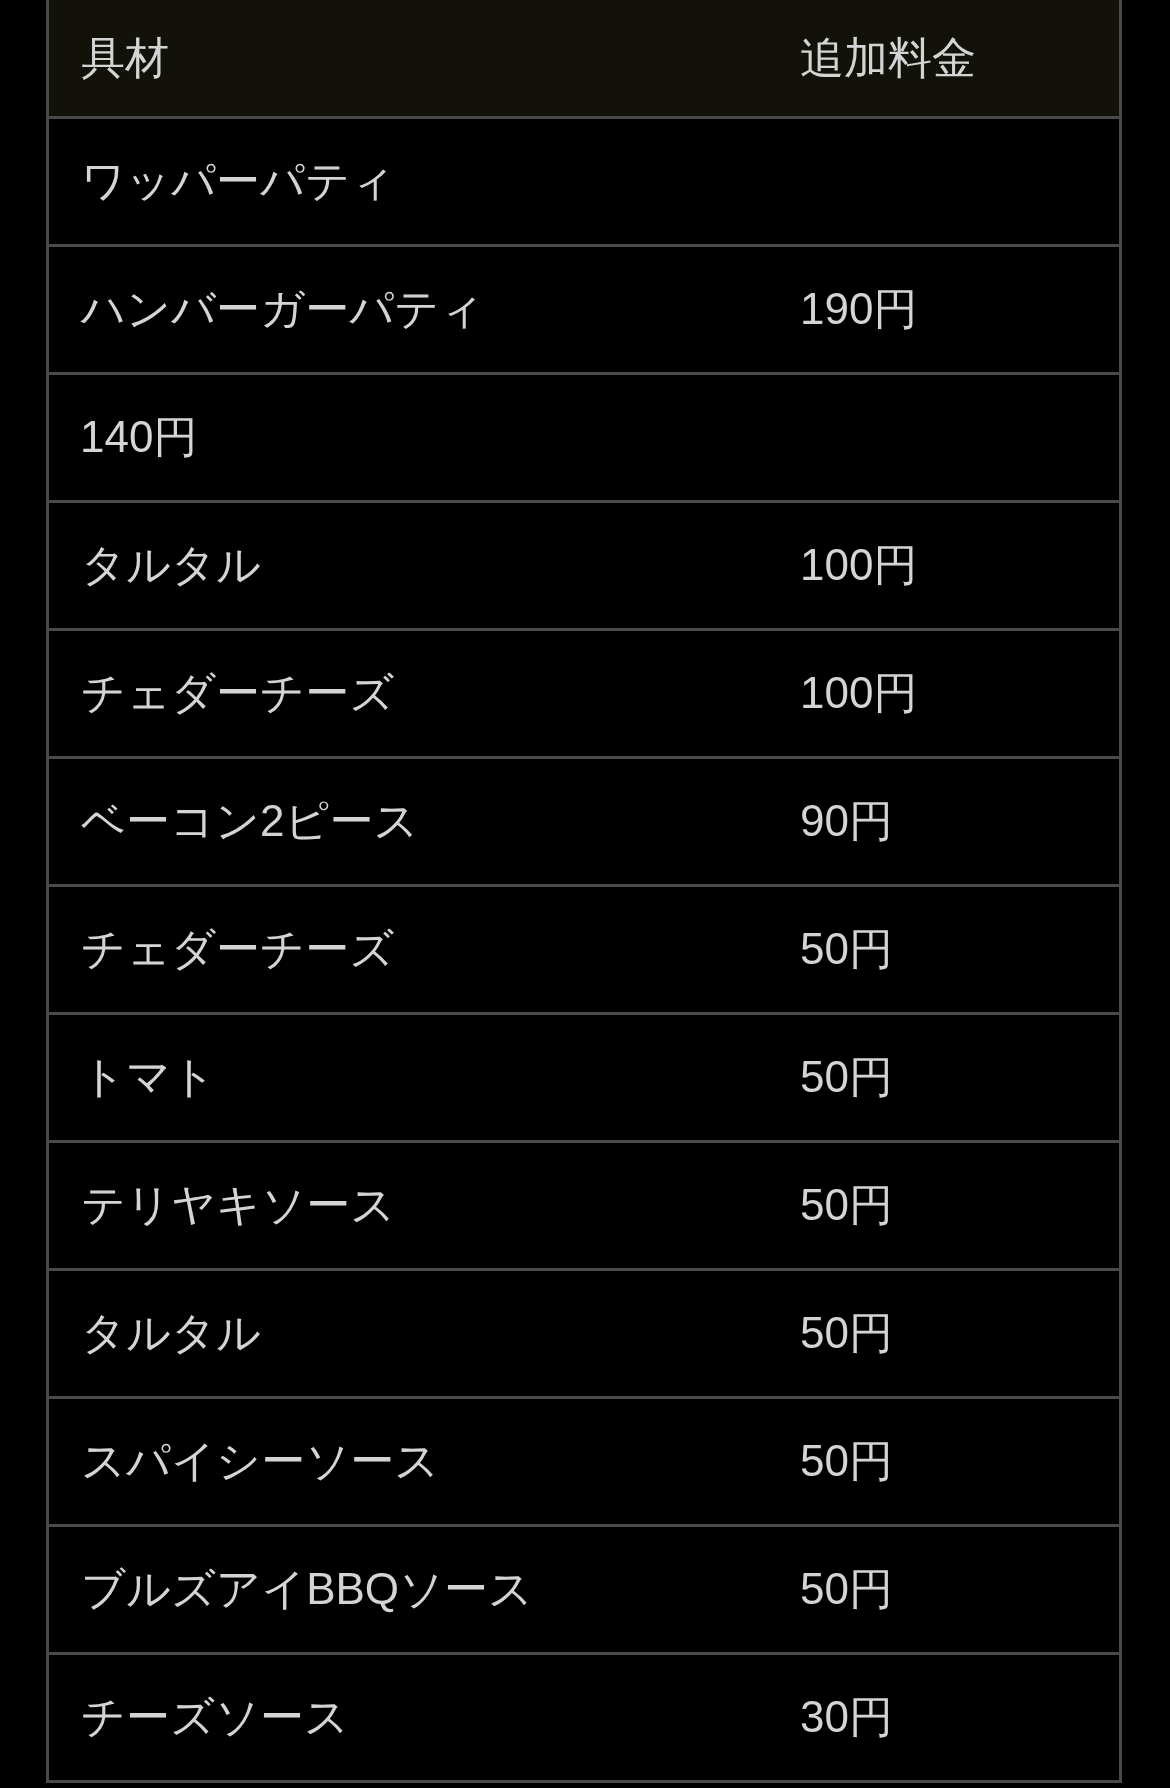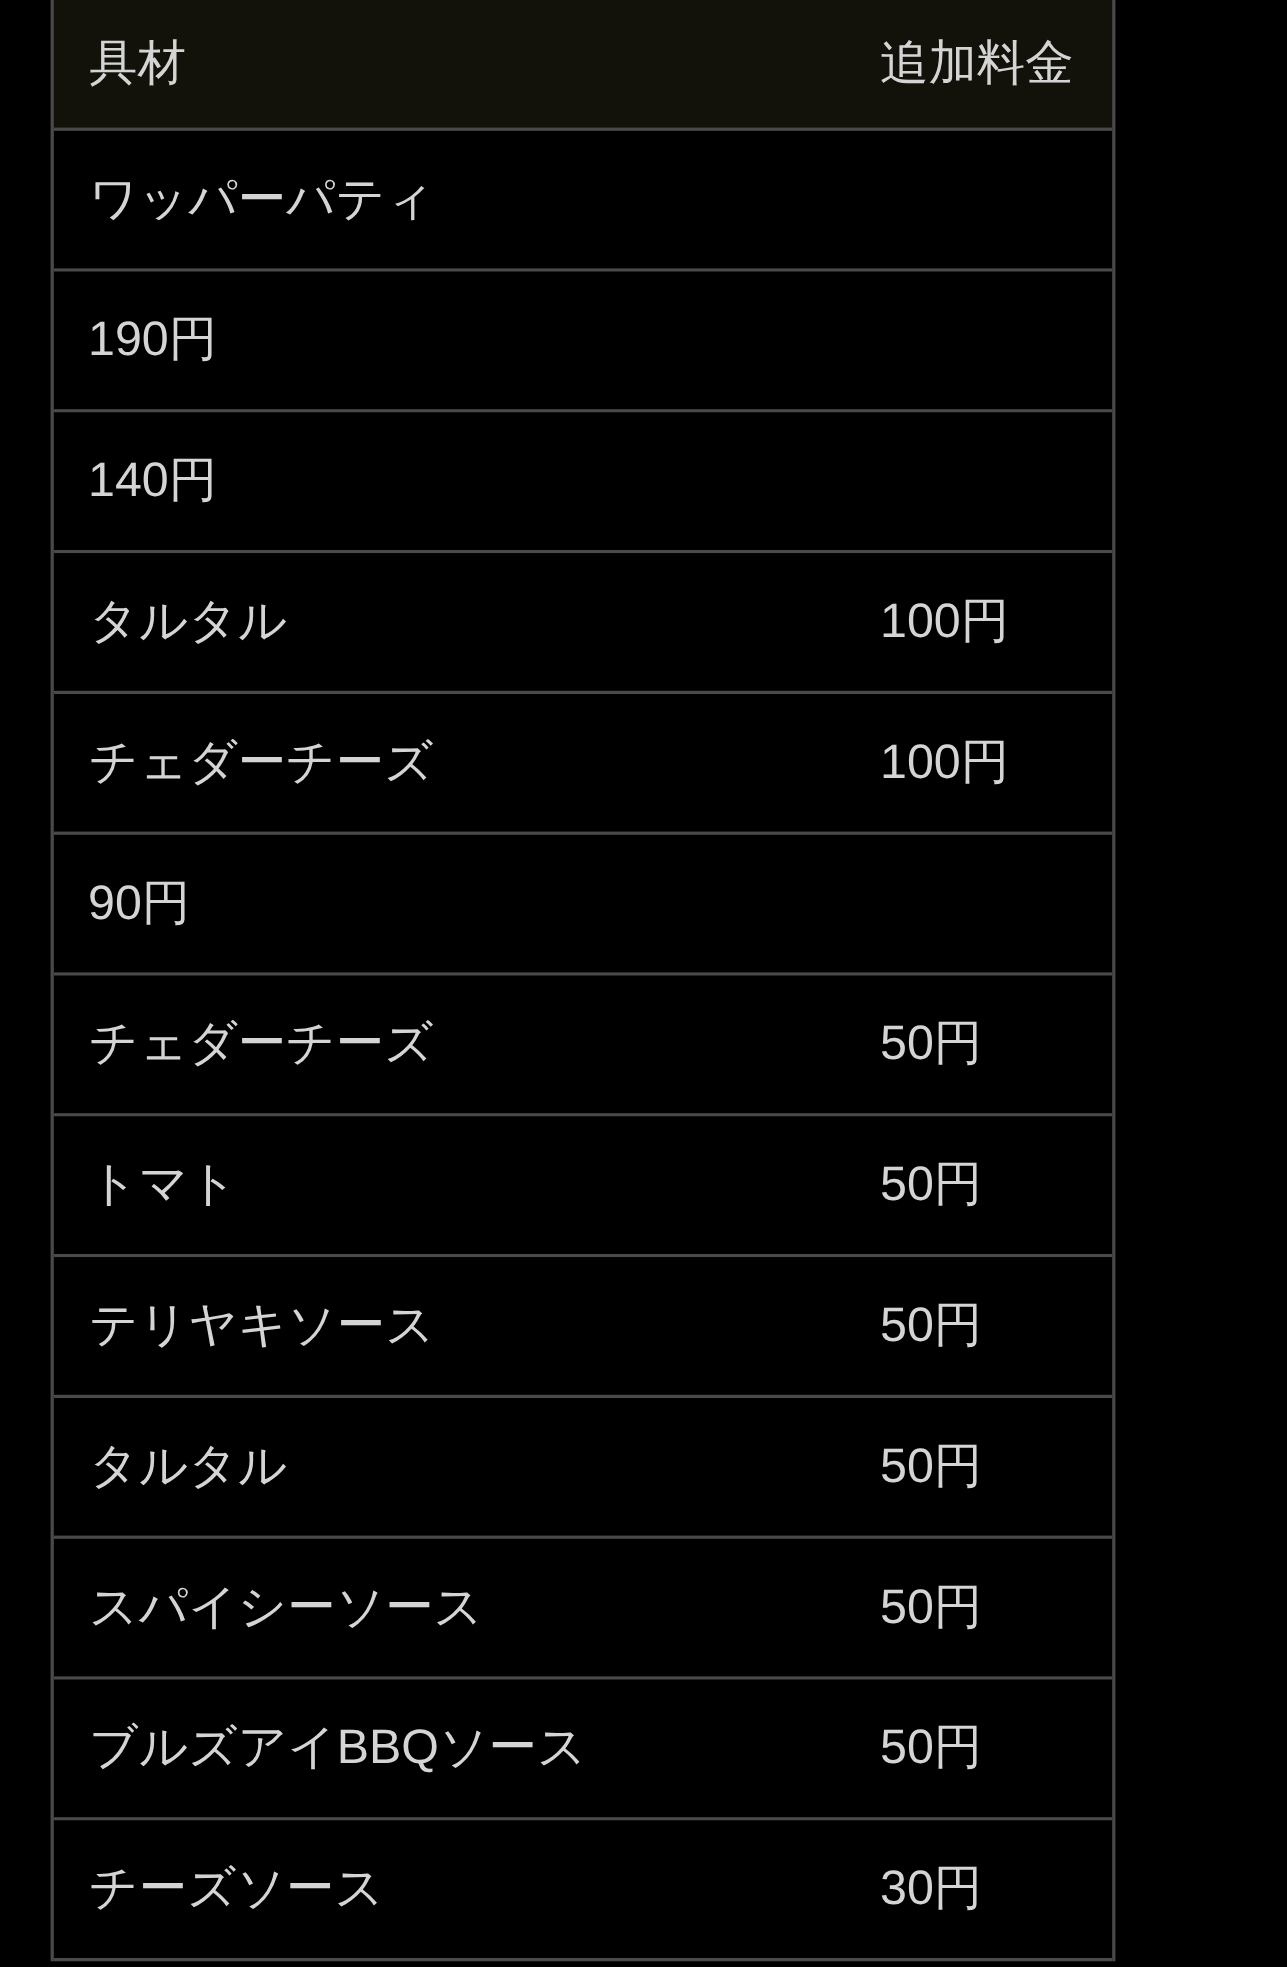--- a/index.html
+++ b/index.html
@@ -8,21 +8,21 @@
   }
   body {
     width: 1170px;
     height: 1788px;
     overflow: hidden;
     background: var(--page-bg, #000000);
     font-family: "Liberation Sans", "DejaVu Sans", sans-serif;
   }
   .price-table {
     margin-left: 46px;
-    width: 968px;
+    width: 1076px;
     box-sizing: border-box;
     border-left: 3px solid var(--border-color, #4a4a4a);
     border-right: 3px solid var(--border-color, #4a4a4a);
   }
   .t-row {
     display: flex;
     align-items: center;
     height: 125px;
     border-bottom: 3px solid var(--border-color, #4a4a4a);
     background: var(--row-bg, #000000);
@@ -55,34 +55,36 @@
 <div class="price-table">
   <div class="t-row header-row">
     <div class="cell-left">具材</div>
     <div class="cell-right">追加料金</div>
   </div>
   <div>
       <div class="t-row">
     <div class="cell-left">ワッパーパティ</div>
   </div>
       <div class="t-row">
+    <div class="cell-left">ハンバーガーパティ</div>
     <div class="cell-right">190円</div>
   </div>
       <div class="t-row">
     <div class="cell-right">140円</div>
   </div>
       <div class="t-row">
     <div class="cell-left">タルタル</div>
     <div class="cell-right">100円</div>
   </div>
       <div class="t-row">
     <div class="cell-left">チェダーチーズ</div>
     <div class="cell-right">100円</div>
   </div>
       <div class="t-row">
+    <div class="cell-left">ベーコン2ピース</div>
     <div class="cell-right">90円</div>
   </div>
       <div class="t-row">
     <div class="cell-left">チェダーチーズ</div>
     <div class="cell-right">50円</div>
   </div>
       <div class="t-row">
     <div class="cell-left">トマト</div>
     <div class="cell-right">50円</div>
   </div>

